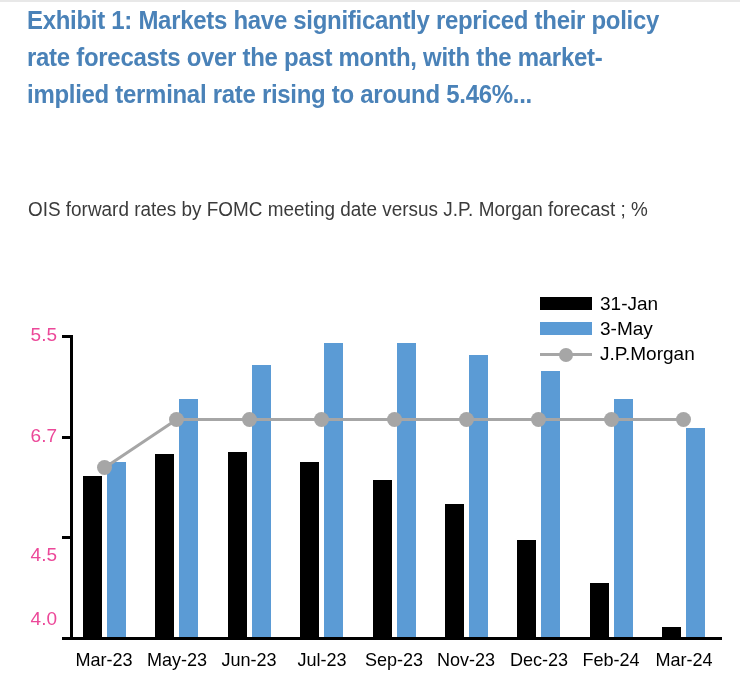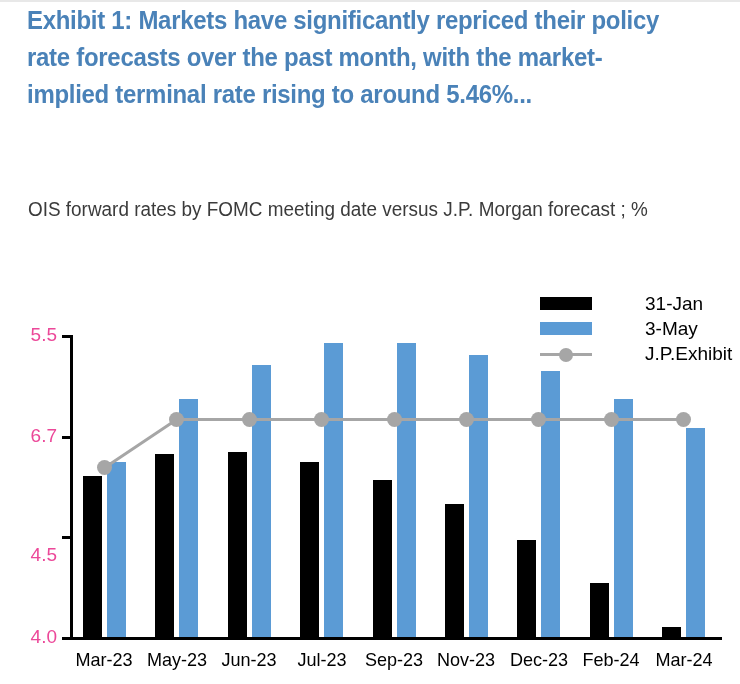--- a/index.html
+++ b/index.html
@@ -96,21 +96,20 @@
     position: absolute;
     left: 540px;
     top: 291px;
     width: 200px;
   }
   .legend-row {
     position: relative;
     height: 25px;
     display: flex;
     align-items: center;
-    gap: 45px;
   }
   .legend-swatch {
     width: 52px;
     height: 13px;
     margin-right: 8px;
     flex: 0 0 auto;
   }
   .legend-line-wrap {
     width: 52px;
     height: 16px;
@@ -158,21 +157,21 @@
   <div class="top-rule"></div>
 
   <div class="title">Exhibit 1: Markets have significantly repriced their policy rate forecasts over the past month, with the market-implied terminal rate rising to around 5.46%...</div>
 
   <div class="subtitle">OIS forward rates by FOMC meeting date versus J.P. Morgan forecast ; %</div>
 
   <div id="plot">
       <div class="axis-line" style="left: 70px; top: 335px; width: 3px; height: 305px;"></div>
       <div class="axis-line" style="left: 70px; top: 637px; width: 652px; height: 3px;"></div>
       <div class="axis-line" style="left: 62px; top: 637px; width: 9px; height: 3px;"></div>
-      <div class="tick-label" style="left: 2px; top: 626px; width: 55px;">4.0</div>
+      <div class="tick-label" style="left: 2px; top: 608px; width: 55px;">4.0</div>
       <div class="axis-line" style="left: 62px; top: 536.333px; width: 9px; height: 3px;"></div>
       <div class="tick-label" style="left: 2px; top: 544px; width: 55px;">4.5</div>
       <div class="axis-line" style="left: 62px; top: 435.667px; width: 9px; height: 3px;"></div>
       <div class="tick-label" style="left: 2px; top: 424.667px; width: 55px;">6.7</div>
       <div class="axis-line" style="left: 62px; top: 335px; width: 9px; height: 3px;"></div>
       <div class="tick-label" style="left: 2px; top: 324px; width: 55px;">5.5</div>
       <div class="bar bar-black" style="background: rgb(0, 0, 0); left: 82.7222px; top: 475.933px; width: 19px; height: 161.067px;"></div>
       <div class="bar bar-black" style="background: rgb(0, 0, 0); left: 155.167px; top: 453.787px; width: 19px; height: 183.213px;"></div>
       <div class="bar bar-black" style="background: rgb(0, 0, 0); left: 227.611px; top: 451.773px; width: 19px; height: 185.227px;"></div>
       <div class="bar bar-black" style="background: rgb(0, 0, 0); left: 300.056px; top: 461.84px; width: 19px; height: 175.16px;"></div>
@@ -220,17 +219,17 @@
     </div>
     <div class="legend-row">
       <span class="legend-swatch" style="background:#5b9bd5;"></span>
       <span class="legend-label">3-May</span>
     </div>
     <div class="legend-row">
       <span class="legend-line-wrap">
         <span class="legend-line"></span>
         <span class="legend-dot"></span>
       </span>
-      <span class="legend-label">J.P.Exhibit</span>
+      <span class="legend-label">J.P.Morgan</span>
     </div>
   </div>
 
 </div>
 
 </body></html>

